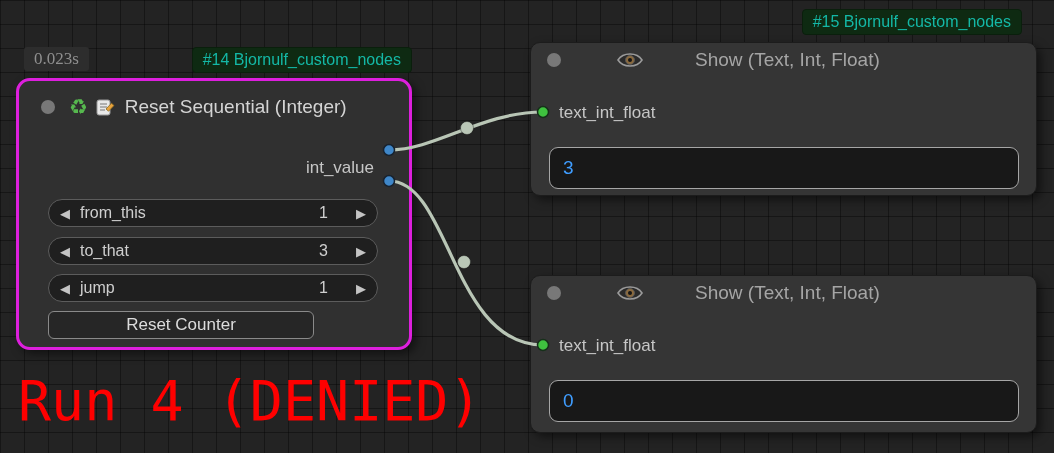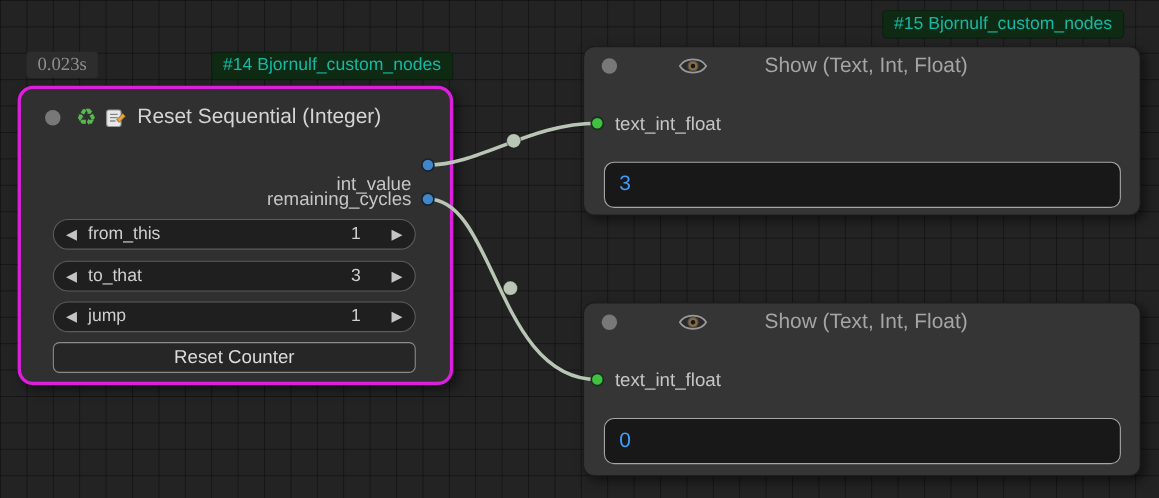--- a/index.html
+++ b/index.html
@@ -65,21 +65,21 @@
     background:#1f1f1f; border:1px solid #5c5c5c; border-radius:14px;
     display:flex; align-items:center; padding:0 11px;
     color:#cfcfcf; font-size:16px;
   }
   .pill .arrow{ color:#c4c4c4; font-size:13px; font-family:"DejaVu Sans", sans-serif; }
   .pill .wname{ margin-left:10px; }
   .pill .wval{ margin-left:auto; margin-right:28px; }
   .pill-1{ top:118px; } .pill-2{ top:156px; } .pill-3{ top:193px; }
 
   .reset-btn{
-    position:absolute; left:29px; top:230px; width:330px; height:28px;
+    position:absolute; left:29px; top:230px; width:266px; height:28px;
     background:#262626; border:1px solid #8a8a8a; border-radius:6px;
     color:#dcdcdc; font-size:17px; display:flex; align-items:center; justify-content:center;
   }
 
   
   .show-title-row{ position:absolute; left:0; top:4px; width:100%; height:26px;
     display:flex; align-items:center;gap:40px; }
   .show-title-row .collapse-dot{ margin-left:16px; }
   .icon-eye{ margin-left:16px; display:inline-flex; }
   .show-title{ margin-left:12px; font-size:19px; color:#a5a5a5; white-space:nowrap; }
@@ -122,21 +122,20 @@
           <line x1="4" y1="6" x2="11" y2="6" stroke="#888" stroke-width="1.2"></line>
           <line x1="4" y1="9" x2="11" y2="9" stroke="#888" stroke-width="1.2"></line>
           <line x1="4" y1="12" x2="9" y2="12" stroke="#888" stroke-width="1.2"></line>
           <path d="M10 11 L15.5 5.2 L18 7.6 L12.5 13.2 Z" fill="#e8a33d" stroke="#8a6a20" stroke-width="0.8"></path>
         </svg>
       </span>
       <span class="loop-title">Reset Sequential (Integer)</span>
     </div>
 
     <div class="out-label out-int">int_value</div>
-    <div class="out-label out-rem">remaining_cycles</div>
 
     <div class="pill pill-1">
       <span class="arrow">◀</span>
       <span class="wname">from_this</span>
       <span class="wval">1</span>
       <span class="arrow">▶</span>
     </div>
     <div class="pill pill-2">
       <span class="arrow">◀</span>
       <span class="wname">to_that</span>
@@ -189,14 +188,15 @@
     <path d="M389,150 C436,150 482,112 543,112" fill="none" stroke="#b9c6b6" stroke-width="3.2"></path>
     <path d="M389,181 C450,181 452,345 543,345" fill="none" stroke="#b9c6b6" stroke-width="3.2"></path>
     <circle cx="467" cy="128" r="6.5" fill="#b9c6b6" stroke="rgba(0,0,0,0.35)" stroke-width="1"></circle>
     <circle cx="464" cy="262" r="6.5" fill="#b9c6b6" stroke="rgba(0,0,0,0.35)" stroke-width="1"></circle>
     <circle cx="389" cy="150" r="5.5" fill="#3f87c9" stroke="#18222e" stroke-width="1.5"></circle>
     <circle cx="389" cy="181" r="5.5" fill="#3f87c9" stroke="#18222e" stroke-width="1.5"></circle>
     <circle cx="543" cy="112" r="5.5" fill="#3fc23f" stroke="#16301a" stroke-width="1.5"></circle>
     <circle cx="543" cy="345" r="5.5" fill="#3fc23f" stroke="#16301a" stroke-width="1.5"></circle>
   </svg>
 
+  <div class="annotation">Run 4 (DENIED)</div>
 
 </div>
 
 </body></html>

